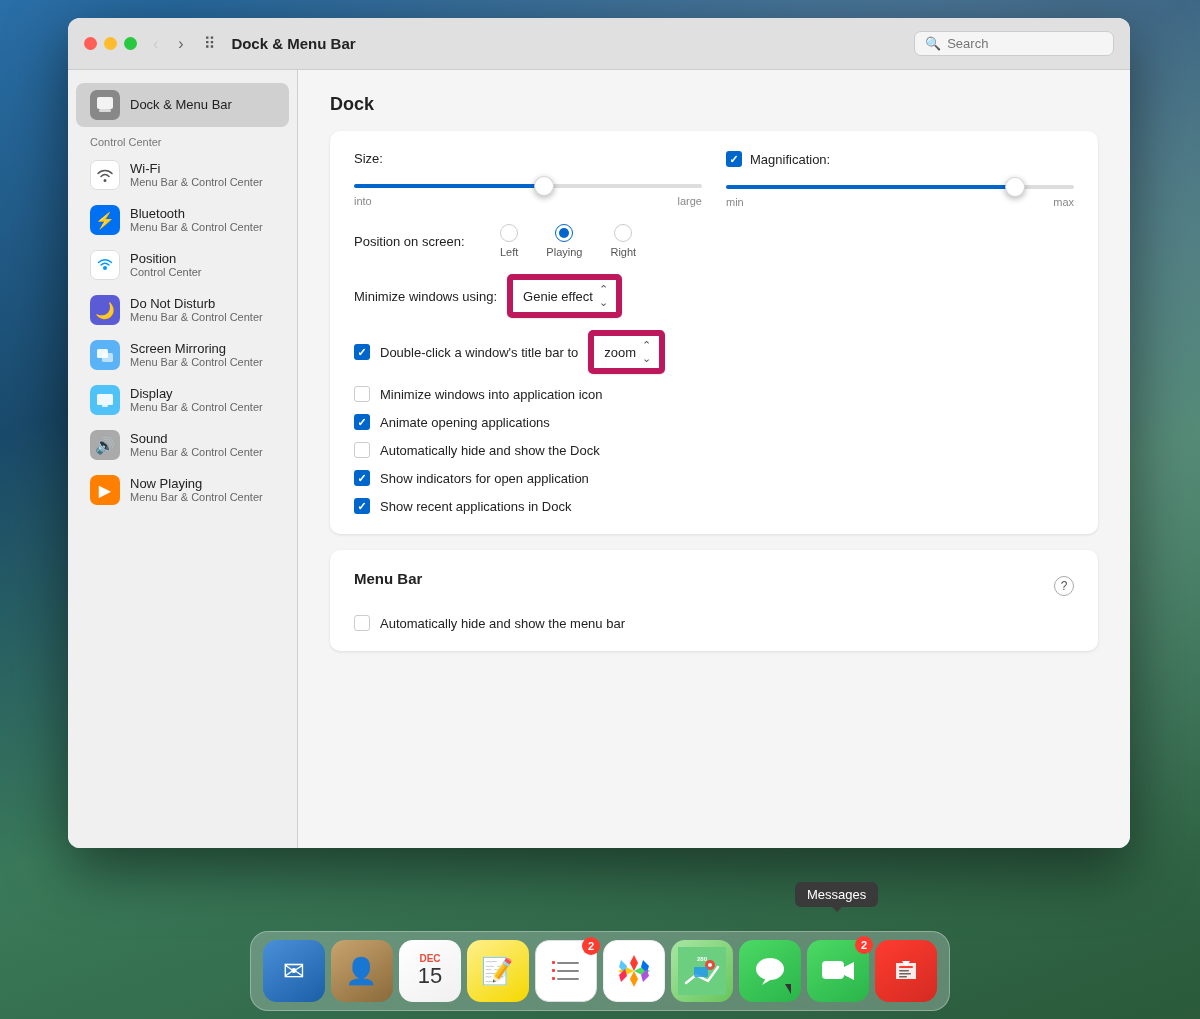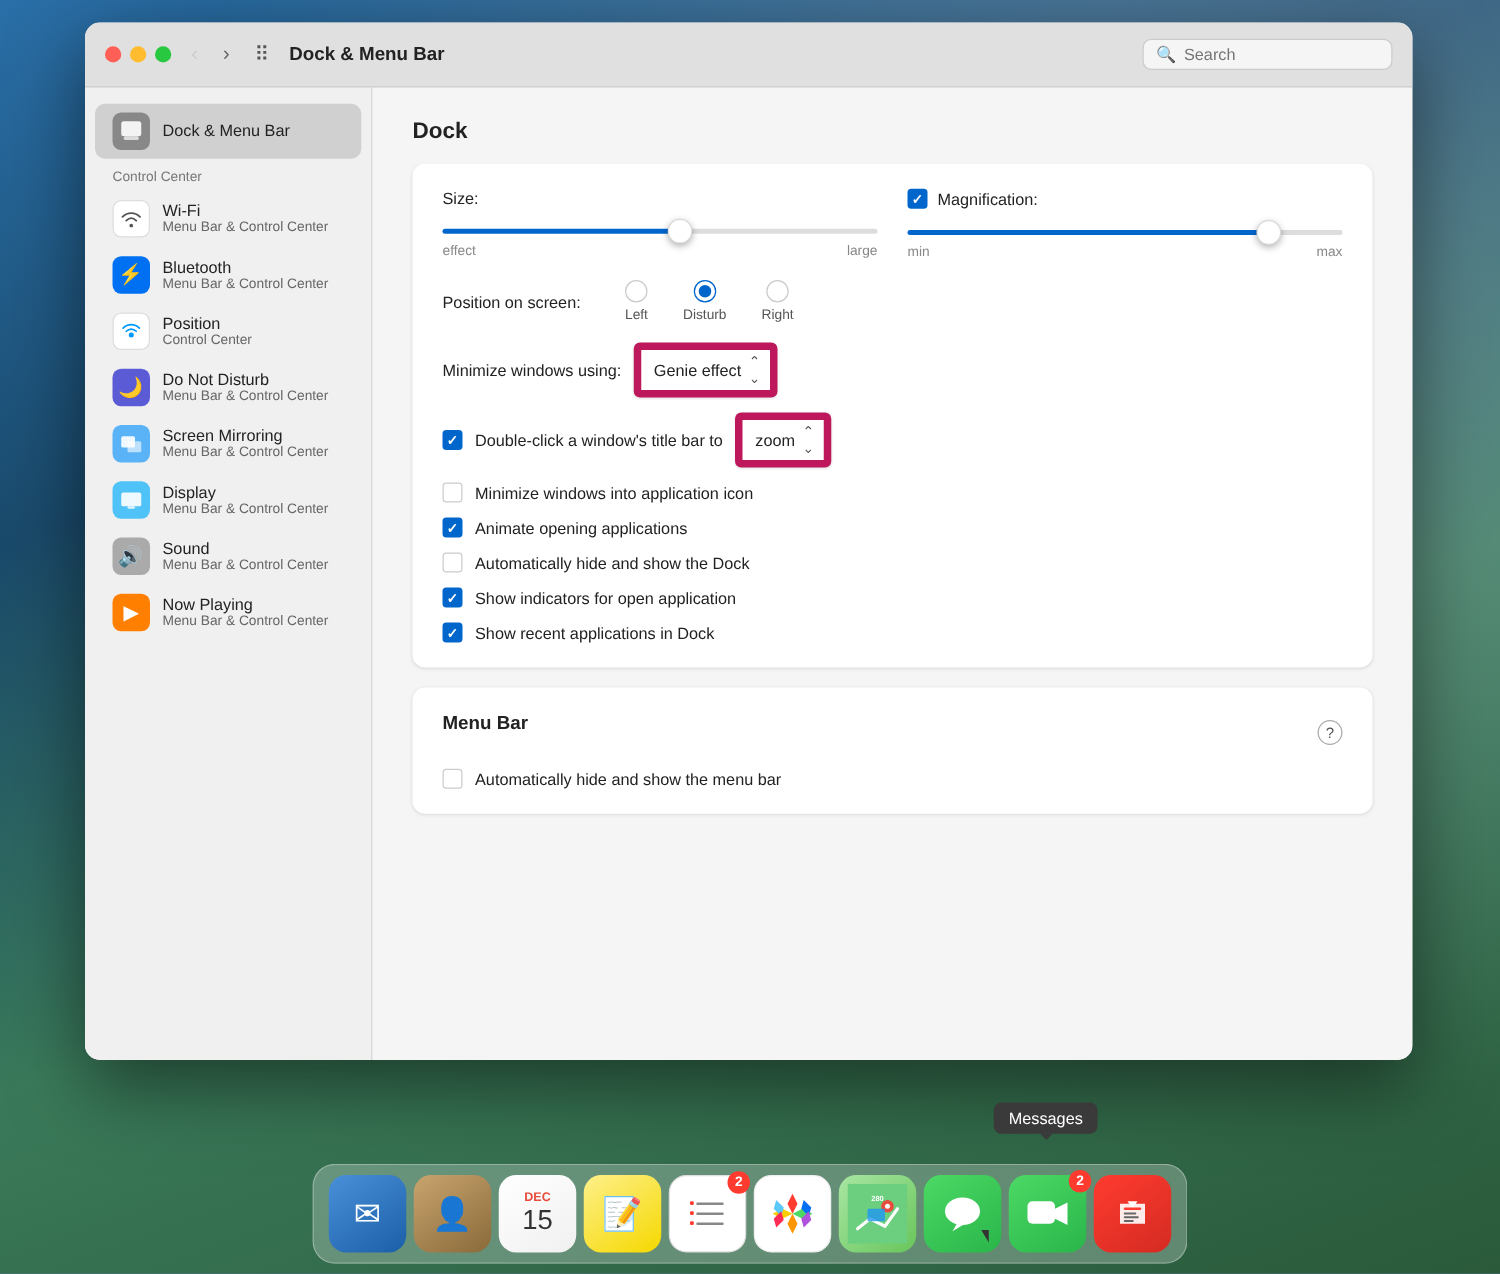--- a/index.html
+++ b/index.html
@@ -566,21 +566,21 @@
       <div class="settings-panel">
 
         <div class="two-col-row">
 
           <div class="col-left">
             <div style="display:flex;align-items:center;gap:8px;margin-bottom:8px;">
               <span class="size-label">Size:</span>
             </div>
             <input type="range" min="0" max="100" value="55" style="width: 100%; background: linear-gradient(to right, rgb(0, 102, 204) 55%, rgb(221, 221, 221) 55%);">
             <div class="range-labels">
-              <span>effect</span>
+              <span>into</span>
               <span>large</span>
             </div>
           </div>
 
           <div class="col-right">
             <div style="display:flex;align-items:center;gap:8px;margin-bottom:8px;">
               <div class="checkbox">
                 <span class="checkbox-check">✓</span>
               </div>
               <span style="font-size:13px;color:#222;">Magnification:</span>
@@ -598,21 +598,21 @@
           <div class="radio-group">
             <div class="radio-option">
               <div class="radio-circle">
               </div>
               <span class="radio-option-label">Left</span>
             </div>
             <div class="radio-option">
               <div class="radio-circle selected">
                 <div class="radio-inner"></div>
               </div>
-              <span class="radio-option-label">Disturb</span>
+              <span class="radio-option-label">Playing</span>
             </div>
             <div class="radio-option">
               <div class="radio-circle">
               </div>
               <span class="radio-option-label">Right</span>
             </div>
           </div>
         </div>
 
         <div class="setting-row">

